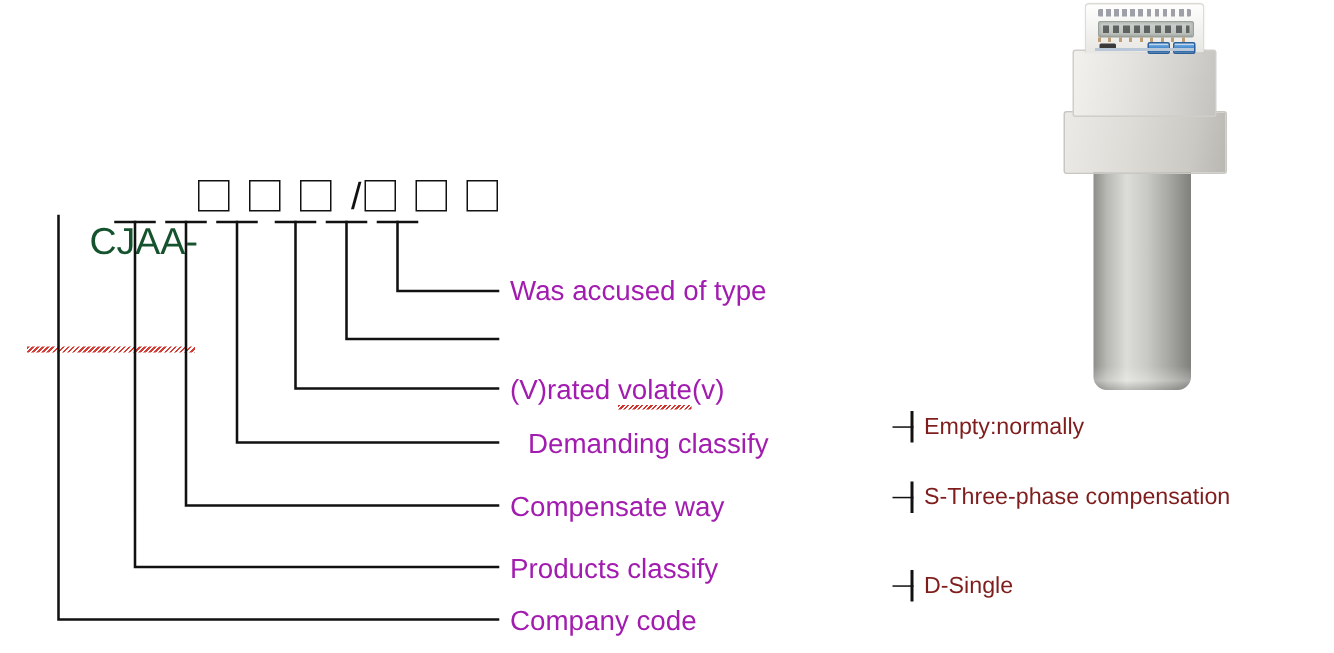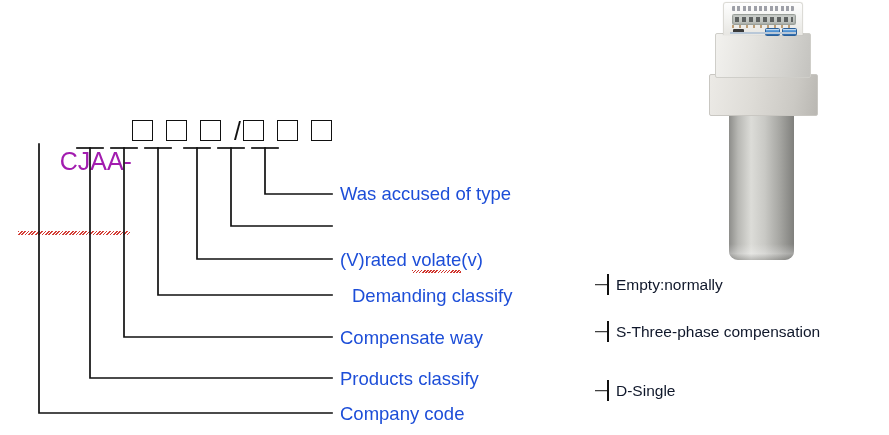--- a/index.html
+++ b/index.html
@@ -6,56 +6,56 @@
   body{
     width:889px;height:435px;position:relative;overflow:hidden;
     font-family:"Liberation Sans","DejaVu Sans",sans-serif;
     color:#1a1a1a;
   }
   #stage{position:absolute;left:0;top:0;width:889px;height:435px;}
 
   
   .code-row{position:absolute;left:18px;top:116px;height:32px;display:flex;align-items:flex-start;}
   .code-prefix{
-    font-size:25px;line-height:30px;letter-spacing:0px;color:#a21caf;
+    font-size:25px;line-height:30px;letter-spacing:0px;color:#14532d;
     position:relative;white-space:pre;text-align:center;
   }
   .spell{
     position:absolute;left:0;right:2px;bottom:1px;height:4px;
     background-image:repeating-linear-gradient(135deg,#d0342c 0 1.2px,transparent 1.2px 2.4px);
     opacity:.95;
   }
   .box{
     width:21px;height:21px;border:1.6px solid #111;box-sizing:border-box;
     margin-top:4px;background:#fff;
   }
   .slash{font-size:25px;line-height:30px;color:#111;}
 
   
   #leaders{position:absolute;left:0;top:0;width:889px;height:435px;}
 
   
   .lbl{
-    position:absolute;font-size:18.5px;line-height:22px;color:#1d4ed8;white-space:nowrap;
+    position:absolute;font-size:18.5px;line-height:22px;color:#a21caf;white-space:nowrap;
   }
   .lbl .sq{
     position:relative;display:inline-block;
   }
   .lbl .sq::after{
     content:"";position:absolute;left:0;right:0;bottom:-2px;height:3.5px;
     background-image:repeating-linear-gradient(135deg,#d0342c 0 1.1px,transparent 1.1px 2.2px);
   }
 
   
   .rgroup{position:absolute;display:flex;align-items:stretch;}
   .brace{position:relative;width:14px;flex:0 0 14px;}
   .brace .vbar{position:absolute;right:0;top:0;bottom:0;width:1.6px;background:#111;}
   .brace .tick{position:absolute;right:0;top:50%;transform:translateY(-50%);width:14px;height:1.6px;background:#111;}
   .rtext{padding-left:7px;}
-  .rtext div{font-size:15.5px;line-height:21px;color:#0f172a;white-space:nowrap;}
+  .rtext div{font-size:15.5px;line-height:21px;color:#7f1d1d;white-space:nowrap;}
 
   
   #product{position:absolute;left:690px;top:0px;width:199px;height:266px;}
   .p-head{
     position:absolute;left:33px;top:2px;width:78px;height:32px;
     background:linear-gradient(180deg,#fefefe 0%,#f4f4f2 45%,#e7e6e2 100%);
     border:1px solid #dcdbd6;border-bottom:none;border-radius:3px 3px 0 0;
     box-shadow:0 0 0 .5px rgba(0,0,0,.03);
   }
   .p-chn{

